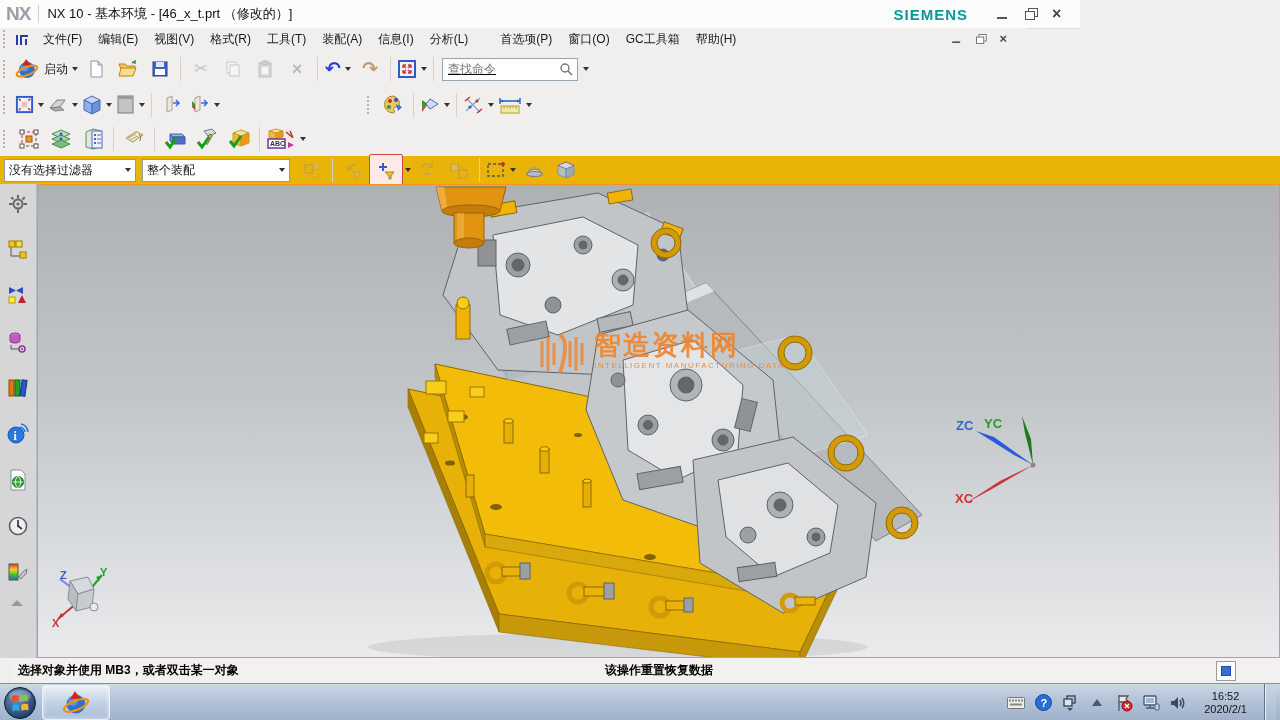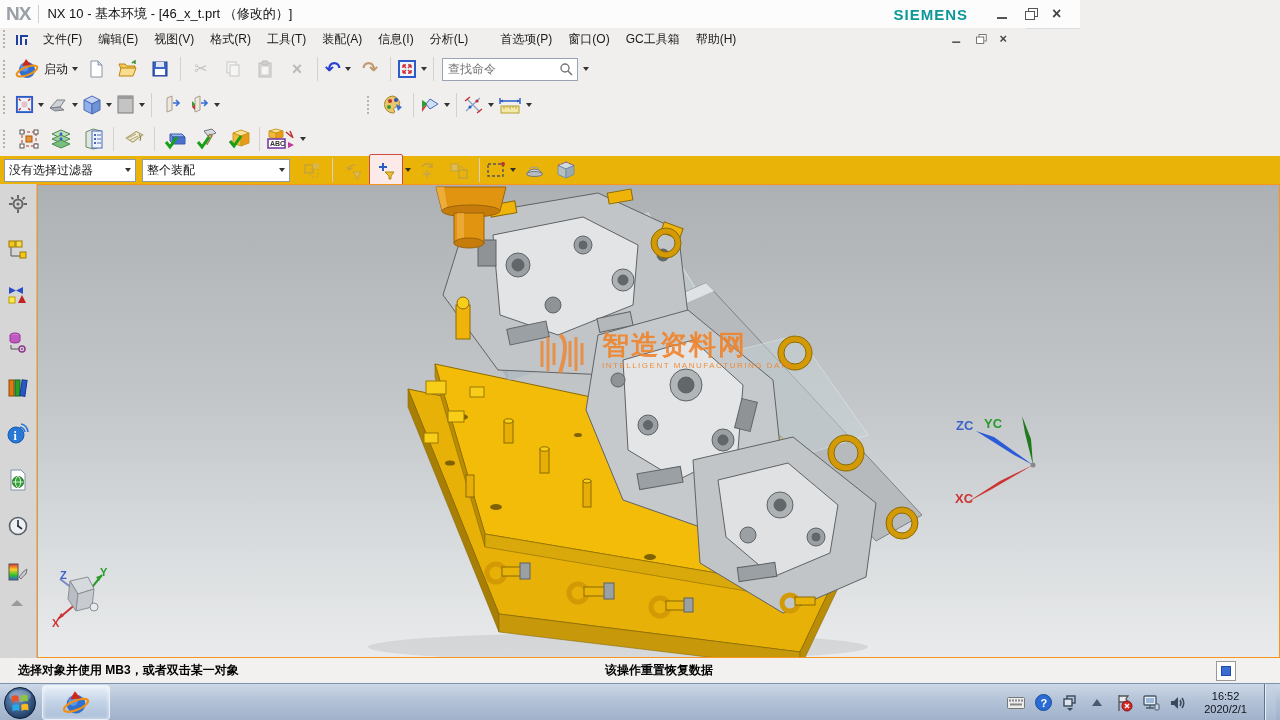--- a/index.html
+++ b/index.html
@@ -32,39 +32,39 @@
   .row1{left:0;top:50px;width:1280px;height:38px;}
   .row2{left:0;top:88px;width:1280px;height:33px;}
   .row3{left:0;top:121px;width:1280px;height:35px;}
   .filterrow{left:0;top:156px;width:1280px;height:28px;background:#eab308;display:flex;align-items:center;}
   .tbtn{height:30px;min-width:28px;display:flex;align-items:center;justify-content:center;gap:2px;border-radius:2px;padding:0 2px;}
   .dis{opacity:.38;filter:grayscale(.85);}
   .sep{width:1px;height:24px;background:#d4d1cb;margin:0 4px;}
   .caret{width:0;height:0;border-left:3px solid transparent;border-right:3px solid transparent;border-top:4px solid #333;margin-left:2px;}
   .glyph{font-size:16px;line-height:16px;}
   .startlbl{font-size:12px;color:#111;margin-left:3px;}
-  .searchwrap{display:flex;align-items:center;border:1px solid #98a4b2;background:#fff;width:128px;height:21px;margin-left:4px;padding:0 3px;}
+  .searchwrap{display:flex;align-items:center;border:1px solid #98a4b2;background:#fff;width:128px;height:21px;margin-left:4px;padding:0 3px;text-decoration:underline;}
   .searchwrap input{border:0;outline:0;flex:1;font-size:12px;font-family:inherit;color:#222;width:90px;background:transparent;}
   .combo{display:flex;align-items:center;border:1px solid #8f9aa6;background:#fff;height:21px;padding:0 4px;margin-right:6px;}
   .combo .cval{flex:1;color:#111;}
   .combo .caret{margin-left:8px;}
   .hl{border:1px solid #cf4a42;background:#fbeae8;}
   .spacer{flex:0 0 auto;}
   
   .main{left:0;top:184px;width:1280px;height:474px;display:flex;}
   .sidebar{width:37px;height:474px;background:#d6d6d6;border-right:1px solid #bdbdbd;display:flex;flex-direction:column;align-items:center;padding-top:6px;box-sizing:border-box;position:relative;}
   .sbi{width:28px;height:28px;display:flex;align-items:center;justify-content:center;margin-bottom:18px;}
   .sb-up{position:absolute;bottom:52px;left:11px;width:0;height:0;border-left:6px solid transparent;border-right:6px solid transparent;border-bottom:6px solid #9a9a9a;}
   .viewport{position:relative;width:1243px;height:474px;box-sizing:border-box;border:1px solid #f7941e;
             background:linear-gradient(180deg,#aeb1b4 0%,#c3c6c8 45%,#d8dbdd 75%,#e9ebec 100%);overflow:hidden;}
   .vp-svg{position:absolute;left:0;top:0;}
   .wcs-label{position:absolute;font-size:13px;font-weight:bold;}
   .triad-label{position:absolute;font-size:11px;font-weight:bold;}
   .viewstatus{position:absolute;left:8px;top:450px;color:#f2a35f;font-size:13px;letter-spacing:1px;}
-  .watermark{position:absolute;left:498px;top:146px;display:flex;align-items:flex-start;gap:14px;opacity:.88;pointer-events:none;}
+  .watermark{position:absolute;left:498px;top:146px;display:flex;align-items:flex-start;gap:6px;opacity:.88;pointer-events:none;}
   .wm-text .wm-title{font-size:27px;font-weight:bold;color:#f08228;letter-spacing:2px;line-height:28px;text-shadow:0 0 1px #fff3;}
   .wm-text .wm-sub{font-size:8px;color:#f08228;letter-spacing:1.5px;margin-top:2px;}
   
   .statusbar{left:12px;top:658px;width:1280px;height:25px;background:#f2f1ef;border-bottom:1px solid #cfccc6;display:flex;align-items:center;}
   .st-left{margin-left:6px;font-weight:bold;color:#000;}
   .st-center{position:absolute;left:593px;font-weight:bold;color:#000;}
   .st-icon{position:absolute;right:56px;width:18px;height:18px;border:1px solid #9a9a9a;background:#fdfdfd;display:flex;align-items:center;justify-content:center;}
   .st-icon .dotsq{width:8px;height:8px;background:#3a6cd4;border:1px solid #1f4aa8;}
   
   .taskbar{left:0;top:683px;width:1280px;height:37px;background:linear-gradient(180deg,#cdd8e7 0%,#b3c2d7 45%,#9fb1ca 100%);border-top:1px solid #7d92ad;display:flex;align-items:center;}

